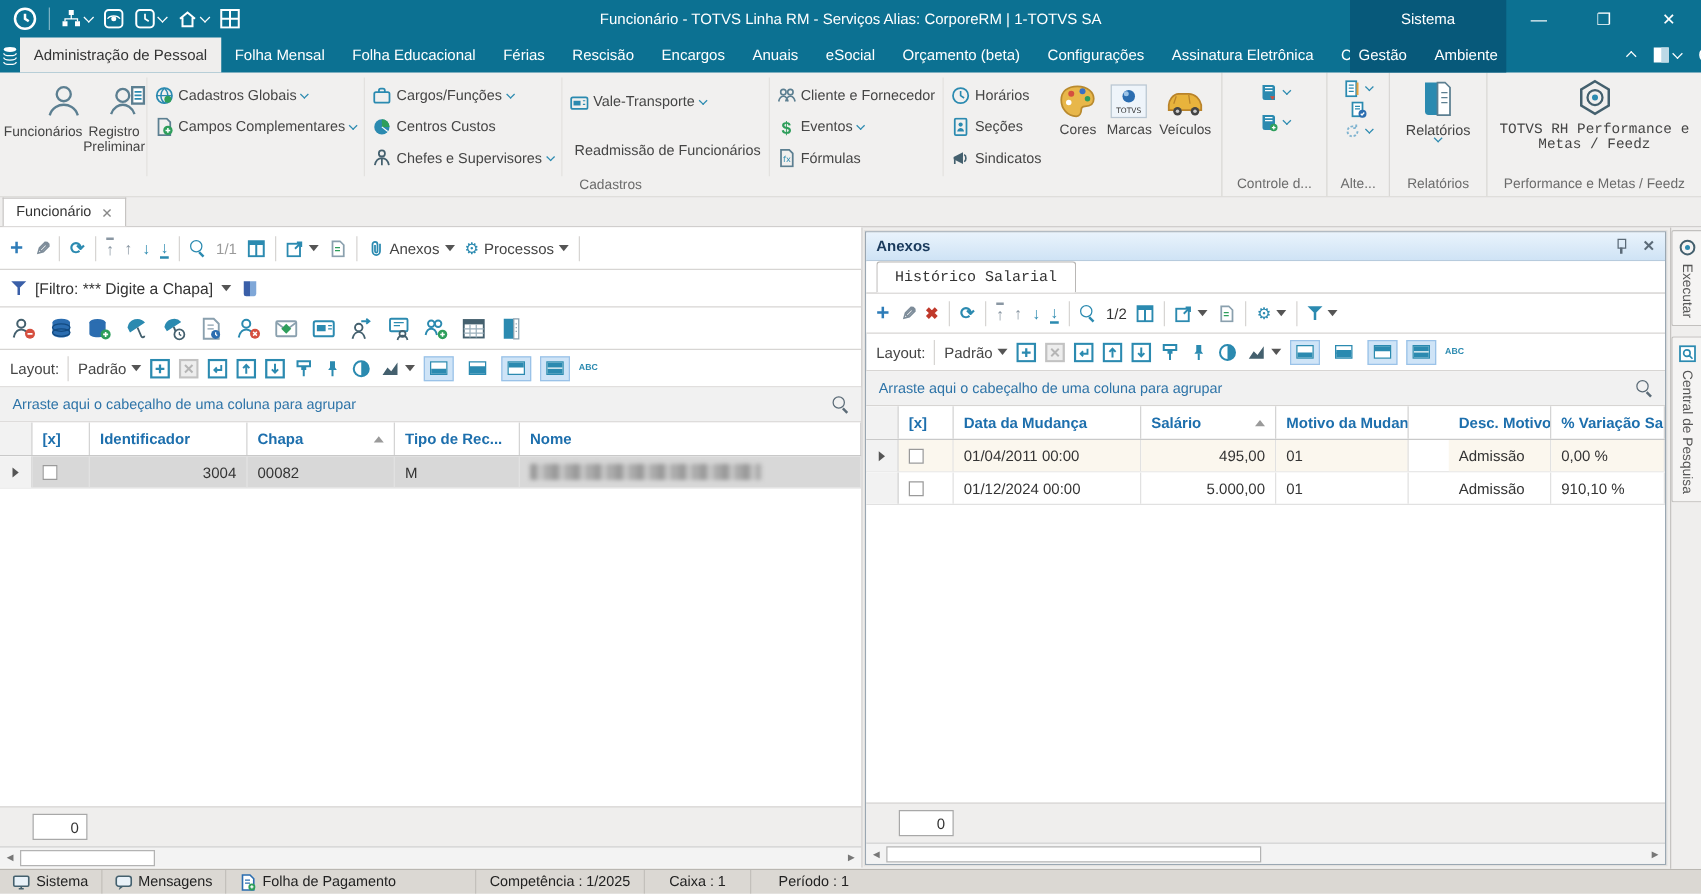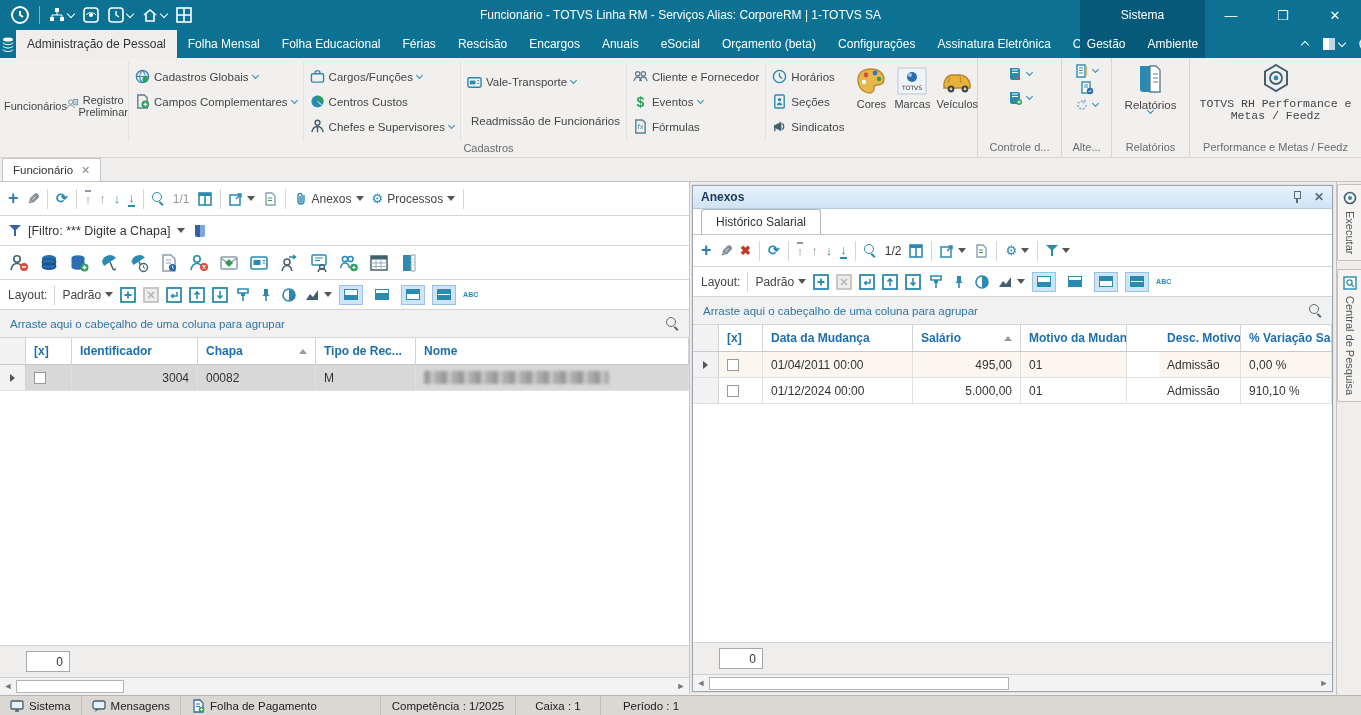--- a/index.html
+++ b/index.html
@@ -29,21 +29,21 @@
   
   .wic{ display:inline-flex; align-items:center; gap:3px; }
   .chev-w{ width:6px; height:6px; border-right:1.4px solid #fff; border-bottom:1.4px solid #fff;
            transform:rotate(45deg); margin-top:-3px; }
 
   
   .ribbon{ width:1361px; height:100px; background:#f1f0ef; display:flex; border-bottom:1px solid #d9d7d5; }
   .rgroup{ display:flex; flex-direction:column; border-right:1px solid #d9d7d5; }
   .rg-body{ flex:1; display:flex; padding:4px 4px 0 4px; }
   .rg-label{ height:17px; line-height:15px; text-align:center; font-size:11px; color:#6b6b6b; white-space:nowrap; overflow:hidden; }
-  .bigbtn{ width:62px; display:flex; align-items:center; padding-top:4px; cursor:default; }
+  .bigbtn{ width:62px; display:flex; flex-direction:column; align-items:flex-end; padding-top:4px; cursor:default; }
   .bigbtn .lbl{ font-size:11px; color:#454545; text-align:center; line-height:12px; margin-top:4px; }
   .rcol{ display:flex; flex-direction:column; justify-content:flex-start; padding:2px 6px; border-left:1px solid #e3e1df; }
   .ritem{ height:25px; display:flex; align-items:center; gap:4px; font-size:11.5px; color:#454545; white-space:nowrap; cursor:default; }
   .chev{ width:5px; height:5px; border-right:1.4px solid #2b8ab0; border-bottom:1.4px solid #2b8ab0;
          transform:rotate(45deg); margin-top:-3px; flex:none; }
   .bigicons{ display:flex; align-items:flex-start; gap:6px; padding:2px 4px; }
   .bigicon{ display:flex; flex-direction:column; align-items:center; font-size:11px; color:#454545; }
 
   
   .doctabs{ height:24px; background:#efeeed; border-bottom:1px solid #c6c4c2; display:flex; align-items:flex-end; }
@@ -123,21 +123,21 @@
   .hthumb{ height:13px; background:#fff; border:1px solid #b3b3b3; }
 
   
   .rpanel{ position:absolute; left:692px; top:3px; width:641px; height:507px; background:#fff;
            border:1px solid #9aa7b2; display:flex; flex-direction:column; box-shadow:0 0 0 1px #e3e1df; }
   .rphead{ height:23px; background:linear-gradient(#e9f3fc,#cfe3f5); border-bottom:1px solid #b7cbdd;
            display:flex; align-items:center; padding:0 8px; font-weight:bold; color:#1a3a5c; font-size:12px; }
   .rphead .hicons{ margin-left:auto; display:flex; gap:12px; align-items:center; color:#5c6b78; }
   .rptabs{ height:26px; border-bottom:1px solid #c6c4c2; display:flex; align-items:flex-end; background:#fff; padding-left:8px; }
   .rptab{ height:25px; border:1px solid #b9b7b5; border-bottom:none; border-radius:3px 3px 0 0; background:#fff;
-          display:flex; align-items:center; padding:4px 14px; font-size:12px; color:#333; }
+          display:flex; align-items:center; padding:4px 14px; font-size:12px; color:#333;font-family:Liberation Mono, monospace; }
   
   .r-m{width:26px;flex:none;} .r-chk{width:44px;flex:none;} .r-dt{width:150px;flex:none;}
   .r-sal{width:108px;flex:none;} .r-mot{width:106px;flex:none;} .r-dsc{width:82px;flex:none;margin-left:32px;} .r-var{flex:1;}
   .creamrow .gc{ background:#fbf7ee; }
   .creamrow .gc.marker{ background:#f2f2f2; }
 
   
   .sidetabs{ position:absolute; right:0; top:0; width:25px; height:513px; background:#efeeed;
              border-left:1px solid #c6c4c2; display:flex; flex-direction:column; gap:8px; padding-top:2px; }
   .vtab{ writing-mode:vertical-rl; background:#f5f4f3; border:1px solid #c2c0be; border-right:none;

